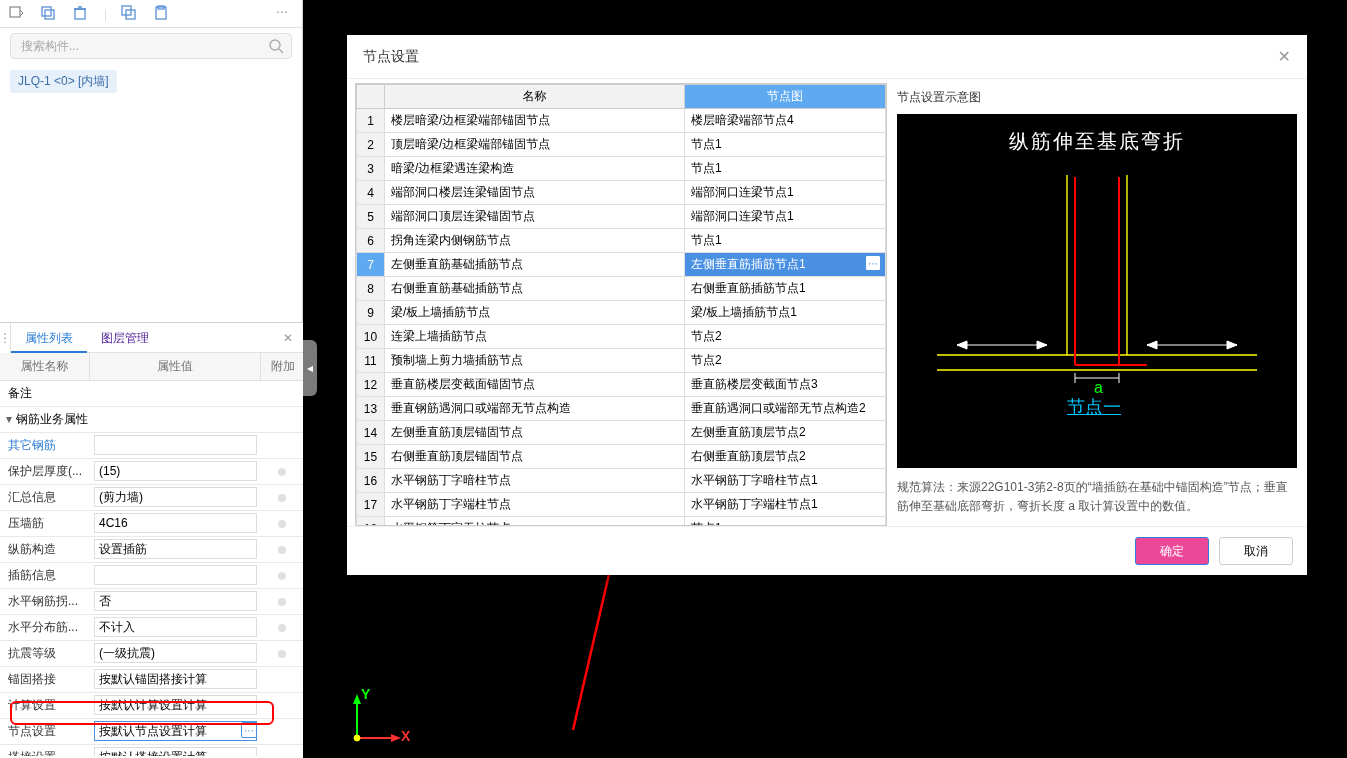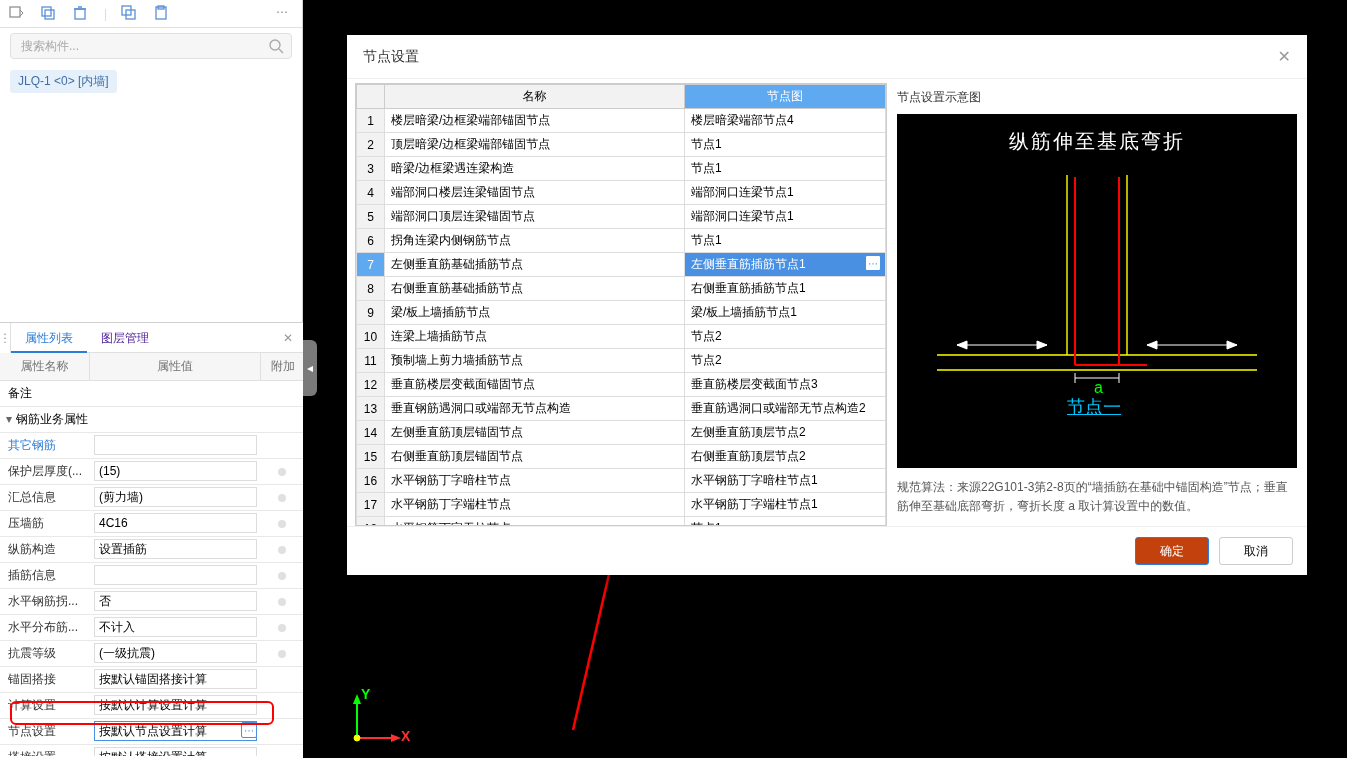--- a/index.html
+++ b/index.html
@@ -85,21 +85,21 @@
     .col-name { width: 300px; }
 
     .dlg-right { flex: 1; padding: 6px 10px 0 10px; display: flex; flex-direction: column; }
     .dlg-right-title { font-size: 12px; color: #333; padding: 4px 0; }
     .diagram { flex: 1; background: #000; position: relative; margin-top: 4px; }
     .diag-title { color: #fff; font-size: 20px; text-align: center; padding-top: 14px; letter-spacing: 2px; font-weight: 500; }
     .desc { font-size: 12px; color: #555; padding: 10px 0; line-height: 1.6; }
 
     .dlg-footer { padding: 10px 14px; display: flex; justify-content: flex-end; gap: 10px; border-top: 1px solid #eee; }
     .btn { min-width: 74px; height: 28px; border-radius: 3px; border: 1px solid #ccc; background: #fff; cursor: pointer; font-size: 12px; }
-    .btn.primary { background: #c2410c; color: #fff; border-color: #2b7de0; }
+    .btn.primary { background: #ec4899; color: #fff; border-color: #2b7de0; }
 
     svg.icon { width: 16px; height: 16px; }
   </style>
 </head>
 <body>
 
 <div class="left-panel">
   <div class="toolbar-top">
     <span class="icon-btn"><svg class="icon" viewBox="0 0 16 16">
           <rect x="2" y="2" width="10" height="10" fill="none" stroke="#888" stroke-width="1.2"></rect>

